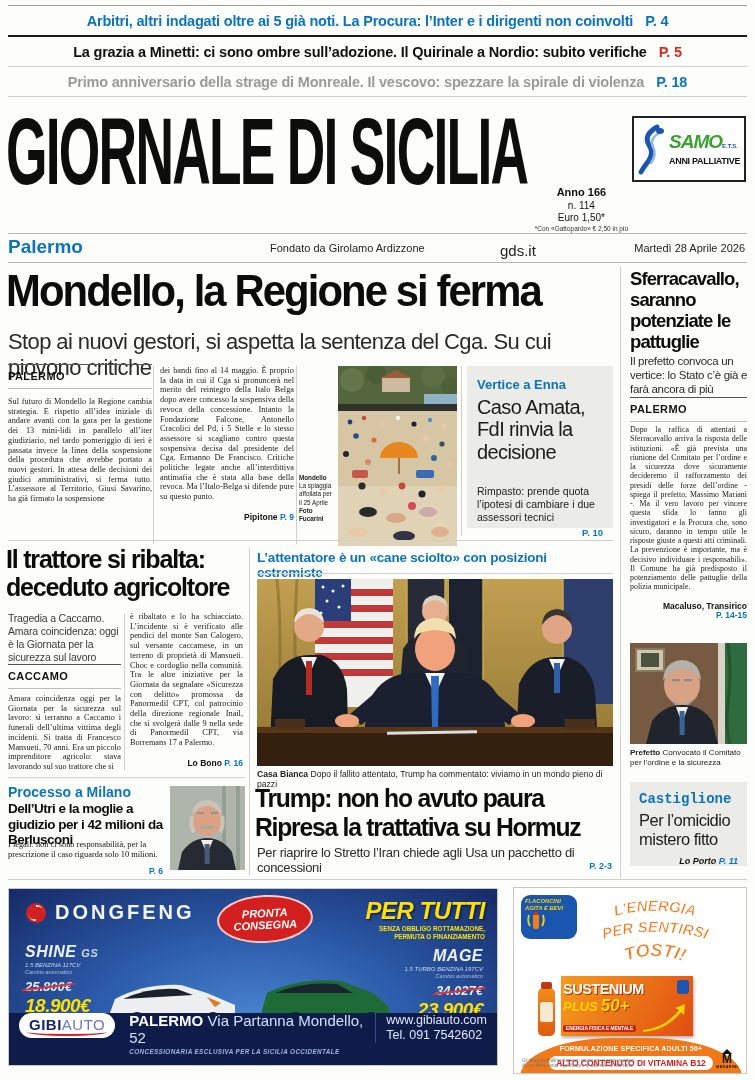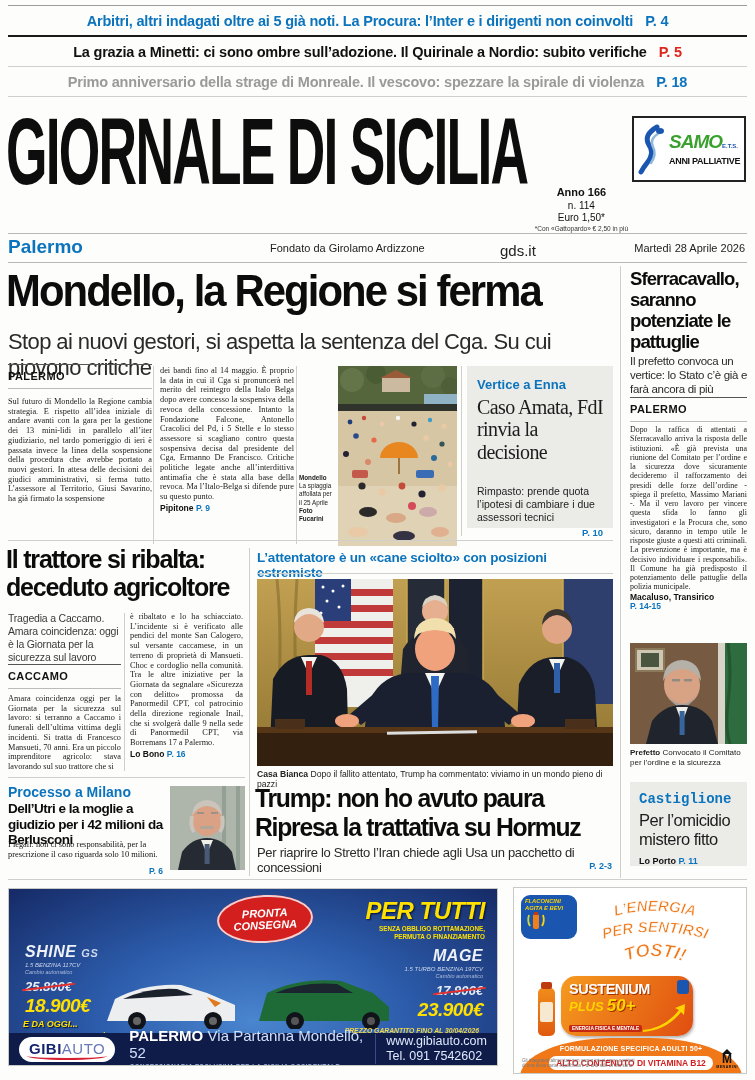--- a/index.html
+++ b/index.html
@@ -46,51 +46,51 @@
       letter-spacing:-2px;transform:scaleX(.95);transform-origin:left top;color:#0c0c0c;}
   .lead-subhead{position:absolute;left:8px;top:329px;width:610px;font-size:22px;font-weight:400;
       color:#2a2a2a;letter-spacing:-.6px;}
   .kickerblk{font-size:11px;font-weight:bold;letter-spacing:.4px;color:#111;
       border-top:1px solid #555;border-bottom:1px solid #bbb;padding:5px 0 6px 0;}
   .lead-kicker{position:absolute;left:8px;top:364px;width:144px;}
   .bodytxt{font-family:"Liberation Serif",serif;font-size:8.3px;line-height:1.17;
       text-align:justify;color:#1b1b1b;}
   .lead-col1{position:absolute;left:8px;top:397px;width:144px;}
   .lead-col2{position:absolute;left:160px;top:366px;width:134px;}
-  .byline{text-align:left;font-family:"Liberation Sans",sans-serif;font-size:8.5px;margin-top:1px;}
+  .byline{text-align:right;font-family:"Liberation Sans",sans-serif;font-size:8.5px;margin-top:10px;}
   .byline b{color:#111;}
   .byline .pg{color:#0b74bd;font-weight:bold;}
   .vrule{position:absolute;width:1px;background:#cfcfcb;}
   .caption-col{position:absolute;left:299px;top:474px;width:37px;font-size:6.3px;line-height:1.3;color:#222;}
   .caption-col .ct{font-weight:bold;}
   .photo-frame{position:absolute;overflow:hidden;background:#ccc;}
   .photo-frame svg{display:block;}
 
   .graybox{background:#ebebe8;box-sizing:border-box;padding:11px 10px;}
   .enna-box{position:absolute;left:467px;top:366px;width:146px;height:162px;}
   .box-kicker{color:#0b74bd;font-weight:bold;font-size:13px;margin-bottom:4px;}
-  .enna-head{font-size:20px;font-weight:400;letter-spacing:-.6px;color:#1c1c1c;line-height:1.12;font-family:Liberation Serif, serif;}
+  .enna-head{font-size:20px;font-weight:400;letter-spacing:-.6px;color:#1c1c1c;line-height:1.12;}
   .enna-text{font-size:10.5px;color:#222;margin-top:22px;line-height:1.25;}
   .box-page{text-align:right;color:#0b74bd;font-weight:bold;font-size:9.5px;margin-top:2px;}
 
   
   .mainrule{left:620px;top:266px;height:612px;}
   .sb-headline{position:absolute;left:630px;top:269px;width:120px;font-size:18.5px;font-weight:bold;
       letter-spacing:-.9px;line-height:1.13;color:#0c0c0c;}
   .sb-subhead{position:absolute;left:630px;top:355px;width:118px;font-size:11.5px;color:#2a2a2a;
       letter-spacing:-.3px;line-height:1.2;}
   .sb-kicker{position:absolute;left:630px;top:397px;width:117px;}
   .sb-body{position:absolute;left:630px;top:425px;width:117px;font-size:7.9px;line-height:1.16;}
   .sb-photo{left:630px;top:643px;width:117px;height:101px;}
   .sb-caption{position:absolute;left:630px;top:748px;width:117px;font-size:8px;line-height:1.25;color:#222;}
   .sb-caption b{font-weight:bold;}
   .cast-box{position:absolute;left:630px;top:782px;width:117px;height:84px;padding:9px 9px;}
   .cast-kicker{font-size:14px;font-family:Liberation Mono, monospace;}
   .cast-head{font-size:16.5px;font-weight:400;letter-spacing:-.5px;line-height:1.15;color:#1c1c1c;margin-top:2px;}
-  .cast-byline{font-size:9px;margin-top:7px;}
+  .cast-byline{text-align:right;font-size:9px;margin-top:7px;font-style:italic;}
   .cast-byline b{color:#111;}
 
   
   .divider{position:absolute;height:1px;background:#cfcfcb;}
   .tractor-headline{position:absolute;left:6px;top:546px;width:246px;font-size:25px;font-weight:bold;
       letter-spacing:-1.2px;line-height:1.1;color:#0c0c0c;}
   .tr-subhead{position:absolute;left:8px;top:612px;width:113px;font-size:10.5px;color:#3a3a3a;
       letter-spacing:-.2px;line-height:1.25;}
   .tr-kicker{position:absolute;left:8px;top:664px;width:113px;}
   .tr-col1{position:absolute;left:8px;top:694px;width:113px;}
@@ -138,22 +138,22 @@
   .df-old{position:relative;display:inline-block;color:#e8ecf4;font-weight:bold;font-style:italic;
       font-size:13px;margin-top:4px;}
   .df-old::after{content:"";position:absolute;left:-3px;right:-3px;top:46%;height:2px;background:#e03030;
       transform:rotate(-7deg);}
   .df-price{color:#ffe000;font-weight:bold;font-style:italic;font-size:19px;letter-spacing:-.5px;}
   .df-cars{position:absolute;left:80px;top:78px;}
   .df-warranty{position:absolute;left:14px;top:130px;color:#ffe000;font-weight:bold;font-style:italic;
       font-size:9px;line-height:1.3;text-shadow:1px 1px 1px #00113a;}
   .df-guarantee{position:absolute;right:18px;top:138px;color:#f5d84a;font-weight:bold;font-style:italic;
       font-size:6.8px;}
-  .df-bar{position:absolute;left:0;right:0;bottom:0;height:32px;background:#0f1c49;
-      display:flex;align-items:center;padding:0 10px;box-sizing:border-box;}
+  .df-bar{position:absolute;left:0;right:0;bottom:0;height:52px;background:#0f1c49;
+      display:flex;align-items:flex-start;padding:0 10px;box-sizing:border-box;}
   .gibi-pill{background:#fff;border-radius:14px;padding:3px 10px 4px 10px;position:relative;}
   .gibi-pill .g1{color:#14246e;font-weight:bold;font-size:15px;letter-spacing:.5px;}
   .gibi-pill .g2{color:#6a79b8;font-size:15px;letter-spacing:.5px;}
   .gibi-swoosh{position:absolute;left:8px;right:8px;bottom:2px;height:6px;
       border-bottom:2.5px solid #d42030;border-radius:50%;}
   .df-addr{margin-left:14px;line-height:1.05;}
   .df-city{color:#fff;font-weight:bold;font-size:15px;}
   .df-street{color:#cfe0fa;font-size:15px;font-weight:400;}
   .df-tagline{color:#9fb8e4;font-size:6.3px;font-style:italic;font-weight:bold;letter-spacing:.4px;margin-top:2px;}
   .df-contact{margin-left:12px;border-left:1px solid #3a4a8a;padding-left:10px;line-height:1.2;}
@@ -165,21 +165,21 @@
   .su-badge-t{color:#ffd400;font-weight:bold;font-style:italic;font-size:5.8px;line-height:1.15;}
   .su-arc{position:absolute;left:48px;top:2px;}
   .su-product{position:absolute;left:24px;top:88px;display:flex;align-items:flex-end;}
   .su-bottle{position:relative;width:17px;height:48px;background:linear-gradient(#f08c1a,#e05a10);
       border-radius:5px;margin-right:6px;}
   .su-bottle::before{content:"";position:absolute;left:3px;top:-6px;width:11px;height:7px;background:#c03a10;
       border-radius:2px;}
   .su-bottle::after{content:"";position:absolute;left:2px;top:14px;width:13px;height:20px;background:#f7e8d2;
       border-radius:2px;}
   .su-box{position:relative;width:132px;height:60px;background:linear-gradient(120deg,#f59b1f,#e04d10);
-      border-radius:15px;padding:5px 8px;box-sizing:border-box;box-shadow:1px 2px 3px rgba(0,0,0,.3);}
+      border-radius:0;padding:5px 2px;box-sizing:border-box;box-shadow:1px 2px 3px rgba(0,0,0,.3);}
   .su-name{color:#fff;font-weight:bold;font-size:14.5px;letter-spacing:-.5px;text-shadow:1px 1px 0 #a03000;}
   .su-plusrow{display:flex;align-items:baseline;margin-top:-1px;}
   .su-plus{color:#ffd400;font-weight:bold;font-style:italic;font-size:13px;}
   .su-age{color:#ffd400;font-weight:bold;font-style:italic;font-size:17px;margin-left:3px;
       text-shadow:1px 1px 0 #a03000;}
   .su-sub{background:#c42810;color:#fff;font-size:4.8px;font-weight:bold;display:inline-block;
       padding:1px 3px;border-radius:2px;margin-top:2px;}
   .su-count{color:#fff;font-size:5.5px;font-weight:bold;margin-top:4px;}
   .su-minibadge{position:absolute;right:4px;top:4px;width:12px;height:14px;background:#1a55b0;border-radius:3px;}
   .su-swoosh{position:absolute;left:6px;top:150px;width:222px;height:52px;background:#f07818;
@@ -458,41 +458,49 @@
       <rect x="41" y="26" width="7" height="2" fill="#9a9288"></rect>
       <path d="M8,84 L12,66 Q22,52 37,52 Q52,52 62,66 L66,84 Z" fill="#262a33"></path>
       <polygon points="31,54 43,54 37,68" fill="#f0efe8"></polygon>
       <rect x="34.6" y="58" width="5" height="20" fill="#4a5a74"></rect>
     </svg>
   </div>
 
   <div class="divider" style="left:8px;top:879px;width:739px;"></div>
 
   <div class="ad ad-df">
+    <div class="df-logo">
+      <svg width="22" height="22" viewBox="0 0 22 22">
+        <circle cx="11" cy="11" r="10" fill="#cf2121"></circle>
+        <path d="M11,3 A8,8 0 0 1 19,11 A6,6 0 0 0 11,5 Z" fill="#fff"></path>
+        <path d="M11,19 A8,8 0 0 1 3,11 A6,6 0 0 0 11,17 Z" fill="#fff"></path>
+      </svg>
+      <span class="df-brand">DONGFENG</span>
+    </div>
     <div class="df-badge">
       <span>PRONTA</span>
       <span>CONSEGNA</span>
     </div>
     <div class="df-offer">
       <div class="df-offer-title">PER TUTTI</div>
       <div class="df-offer-sub">SENZA OBBLIGO ROTTAMAZIONE,</div>
       <div class="df-offer-sub">PERMUTA O FINANZIAMENTO</div>
     </div>
     <div class="df-car1">
       <div class="df-name"><span>SHINE</span> <span class="trim">GS</span></div>
       <div class="df-spec">1.5 BENZINA 117CV</div>
       <div class="df-gear">Cambio automatico</div>
       <div><span class="df-old">25.800€</span></div>
       <div class="df-price">18.900€</div>
     </div>
     <div class="df-car2">
       <div class="df-name">MAGE</div>
       <div class="df-spec">1.5 TURBO BENZINA 197CV</div>
       <div class="df-gear">Cambio automatico</div>
-      <div><span class="df-old">17.906€</span></div>
+      <div><span class="df-old">34.027€</span></div>
       <div class="df-price">23.900€</div>
     </div>
     <svg class="df-cars" width="330" height="62" viewBox="0 0 330 62">
       <path d="M170,54 L178,26 Q210,10 252,14 L284,26 L300,40 L300,54 Z" fill="#1f6b38"></path>
       <path d="M186,26 Q214,14 248,17 L264,26 Z" fill="#1a2530"></path>
       <circle cx="206" cy="54" r="9" fill="#10141a"></circle>
         <circle cx="206" cy="54" r="4" fill="#555"></circle>
       <circle cx="282" cy="54" r="9" fill="#10141a"></circle>
         <circle cx="282" cy="54" r="4" fill="#555"></circle>
       <path d="M18,54 L26,32 Q56,16 92,18 L118,26 L146,38 L146,54 Z" fill="#eceef0"></path>

